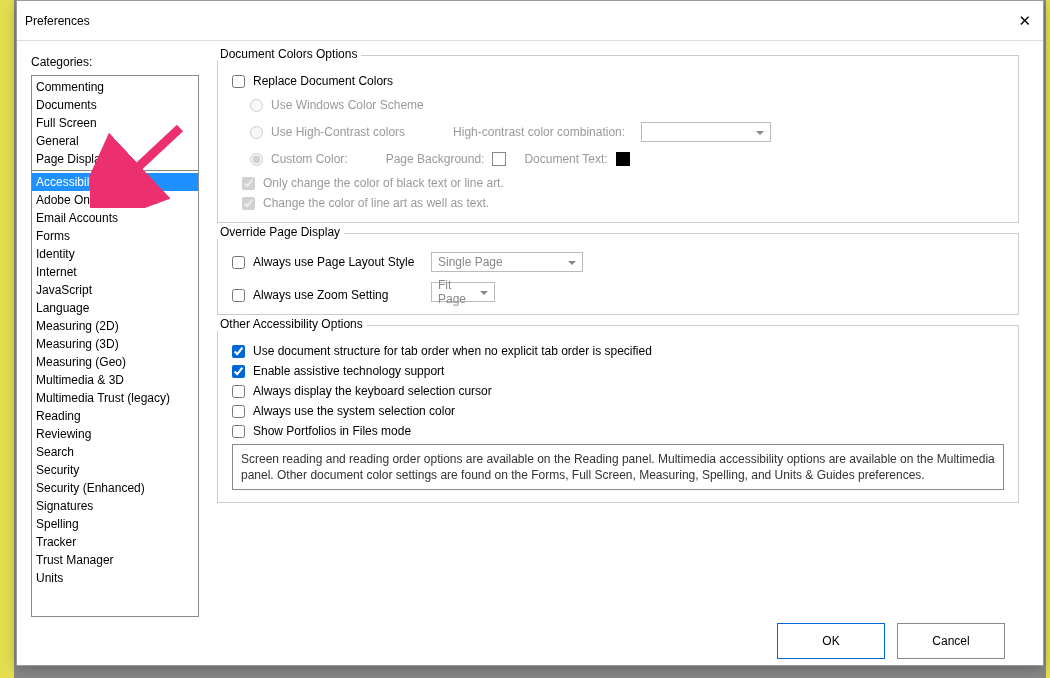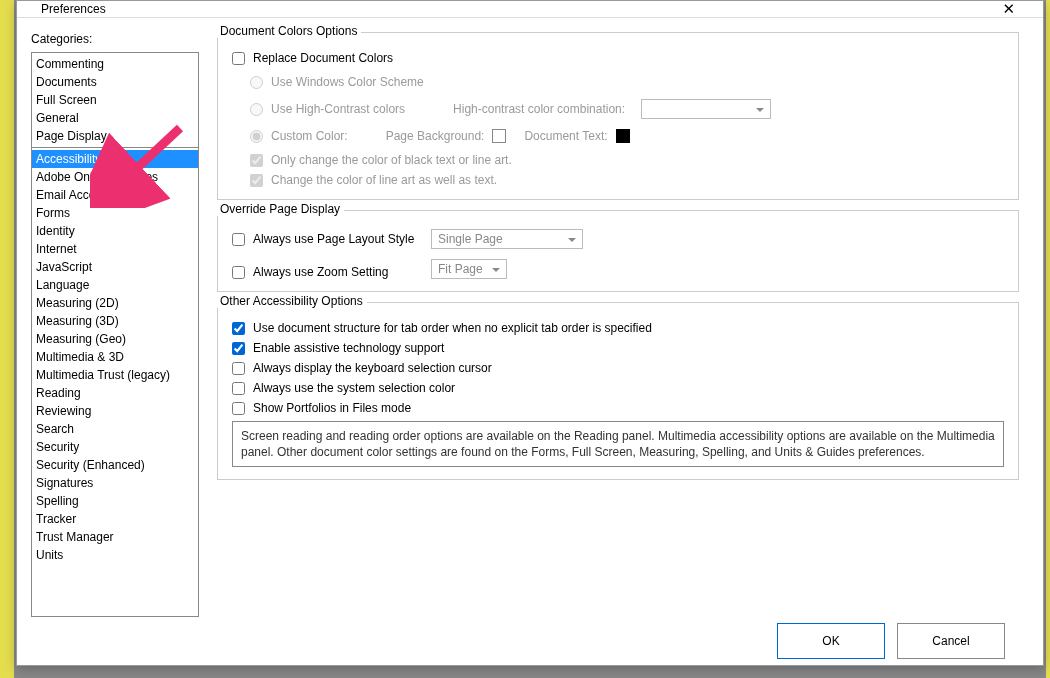--- a/index.html
+++ b/index.html
@@ -24,24 +24,24 @@
     top: 0;
     width: 1028px;
     height: 666px;
     background: #fff;
     border: 1px solid #999;
     box-shadow: 0 3px 12px rgba(0,0,0,0.25);
     display: flex;
     flex-direction: column;
   }
   .titlebar {
-    height: 17px;
+    height: 40px;
     display: flex;
     align-items: center;
-    padding: 0 24px;
+    padding: 0 8px;
     border-bottom: 1px solid #ddd;
     text-align: right;
   }
   .titlebar .title { font-size: 12px; }
   .titlebar .spacer { flex: 1; }
   .close-x { font-size: 15px; font-family: Arial; cursor: pointer; padding: 2px 4px; }
   .dialog-body {
     flex: 1;
     display: flex;
     flex-direction: column;
@@ -89,21 +89,21 @@
     position: absolute;
     top: -9px;
     left: -2px;
     background: #fff;
     padding: 0 4px;
     font-size: 12px;
     color: #000;
   }
   .row { display: flex; align-items: center; gap: 8px; margin-bottom: 10px; font-size: 12px; }
   .row.indent { margin-left: 18px; }
-  .row.indent2 { margin-left: 18px; }
+  .row.indent2 { margin-left: 10px; }
   .row.tight { margin-bottom: 6px; }
   .disabled { color: #9a9a9a; }
   input[type="checkbox"], input[type="radio"] {
     width: 13px;
     height: 13px;
     margin: 0;
     accent-color: #0066d6;
   }
   input[type="checkbox"]:disabled, input[type="radio"]:disabled {
     accent-color: #999;
@@ -268,21 +268,21 @@
         <div class="group-box">
           <div class="legend">Override Page Display</div>
           <div class="row">
             <input type="checkbox" style="">
             <span style="width:170px;">Always use Page Layout Style</span>
             <span class="select-box" style="width:152px;">Single Page</span>
           </div>
           <div class="row" style="margin-bottom:0;align-items:flex-end;">
             <input type="checkbox" style="">
             <span style="width:170px;">Always use Zoom Setting</span>
-            <span class="select-box" style="width:76px;">Fit Page</span>
+            <span class="select-box" style="width:64px;">Fit Page</span>
           </div>
         </div>
 
         <div class="group-box">
           <div class="legend">Other Accessibility Options</div>
           <div class="row tight">
             <input type="checkbox" checked="" style="">
             <span>Use document structure for tab order when no explicit tab order is specified</span>
           </div>
           <div class="row tight">

